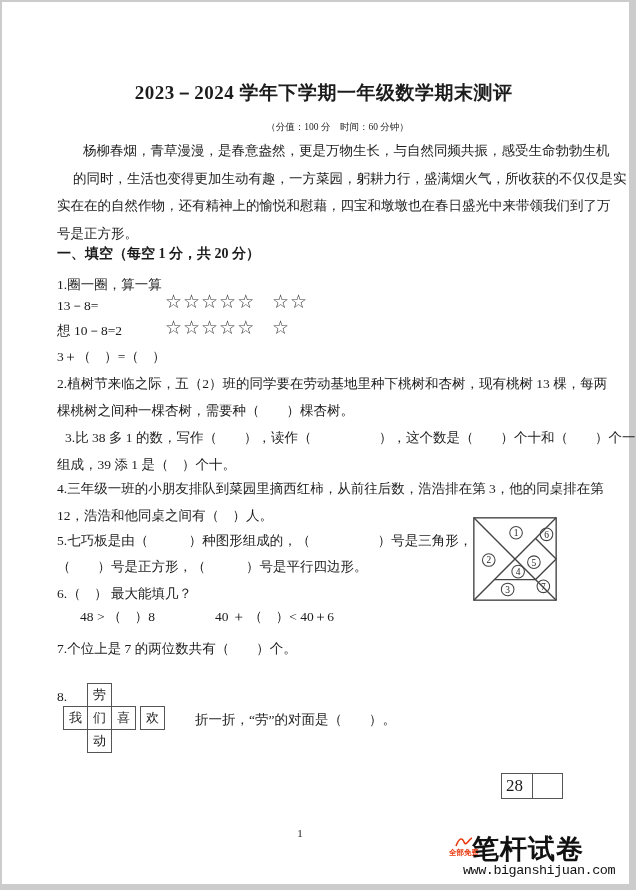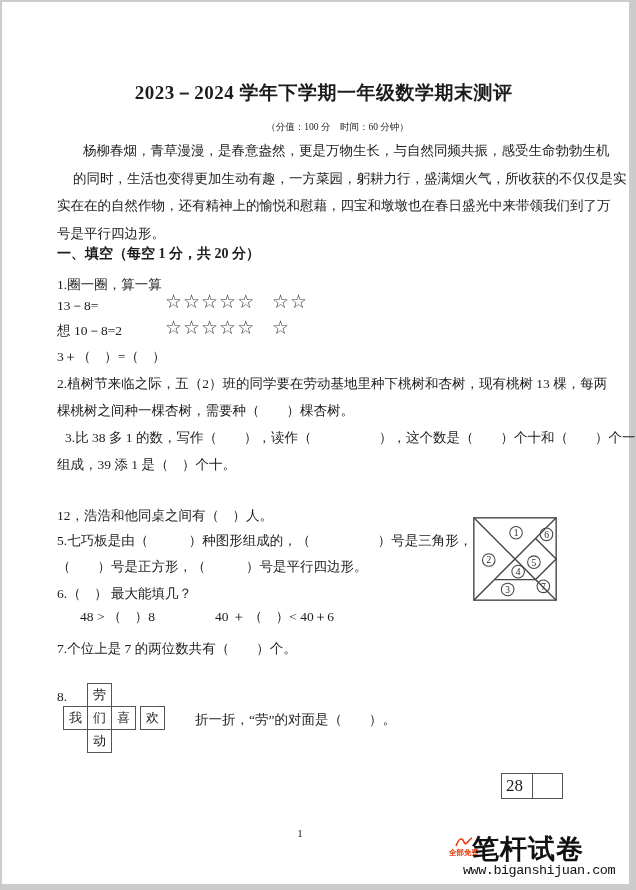--- a/index.html
+++ b/index.html
@@ -41,39 +41,40 @@
 <body>
 
 <div class="page">
 
   <div class="ln center title" style="top:83px;margin-left:16px;">2023－2024 学年下学期一年级数学期末测评</div>
   <div class="ln center subtitle" style="top:117px;">（分值：100 分　时间：60 分钟）</div>
 
   <div class="ln" style="left:81px;top:141px;">杨柳春烟，青草漫漫，是春意盎然，更是万物生长，与自然同频共振，感受生命勃勃生机</div>
   <div class="ln" style="left:55px;top:169px;padding-left:16px;">的同时，生活也变得更加生动有趣，一方菜园，躬耕力行，盛满烟火气，所收获的不仅仅是实</div>
   <div class="ln" style="left:55px;top:196px;">实在在的自然作物，还有精神上的愉悦和慰藉，四宝和墩墩也在春日盛光中来带领我们到了万</div>
-  <div class="ln" style="left:55px;top:224px;">号是平行四边形。</div>
+  <div class="ln" style="left:55px;top:224px;">号是正方形。</div>
 
   <div class="ln bold" style="left:55px;top:244px;font-size:14px;">一、填空（每空 1 分，共 20 分）</div>
 
   <div class="ln" style="left:55px;top:275px;">1.圈一圈，算一算</div>
   <div class="ln" style="left:55px;top:296px;">13－8=</div>
   <span class="stars" style="left:163px;top:289px;">☆☆☆☆☆</span>
   <span class="stars" style="left:270px;top:289px;">☆☆</span>
   <div class="ln" style="left:55px;top:321px;">想 10－8=2</div>
   <span class="stars" style="left:163px;top:315px;">☆☆☆☆☆</span>
   <span class="stars" style="left:270px;top:315px;">☆</span>
   <div class="ln" style="left:55px;top:347px;">3＋（　）=（　）</div>
 
   <div class="ln" style="left:55px;top:374px;">2.植树节来临之际，五（2）班的同学要在劳动基地里种下桃树和杏树，现有桃树 13 棵，每两</div>
   <div class="ln" style="left:55px;top:401px;">棵桃树之间种一棵杏树，需要种（　　）棵杏树。</div>
 
   <div class="ln" style="left:63px;top:428px;">3.比 38 多 1 的数，写作（　　），读作（　　　　　），这个数是（　　）个十和（　　）个一</div>
   <div class="ln" style="left:55px;top:455px;">组成，39 添 1 是（　）个十。</div>
 
+  <div class="ln" style="left:55px;top:479px;">4.三年级一班的小朋友排队到菜园里摘西红柿，从前往后数，浩浩排在第 3，他的同桌排在第</div>
   <div class="ln" style="left:55px;top:506px;">12，浩浩和他同桌之间有（　）人。</div>
 
   <div class="ln" style="left:55px;top:531px;">5.七巧板是由（　　　）种图形组成的，（　　　　　）号是三角形，</div>
   <div class="ln" style="left:55px;top:557px;">（　　）号是正方形，（　　　）号是平行四边形。</div>
 
   <svg style="position:absolute;left:470px;top:515px;" width="86" height="84" viewBox="0 0 80 80">
     <g fill="none" stroke="#444" stroke-width="1.3">
       <rect x="0.8" y="0.8" width="78.4" height="78.4"></rect>
       <line x1="0.8" y1="0.8" x2="79.2" y2="79.2"></line>
       <line x1="79.2" y1="0.8" x2="0.8" y2="79.2"></line>

